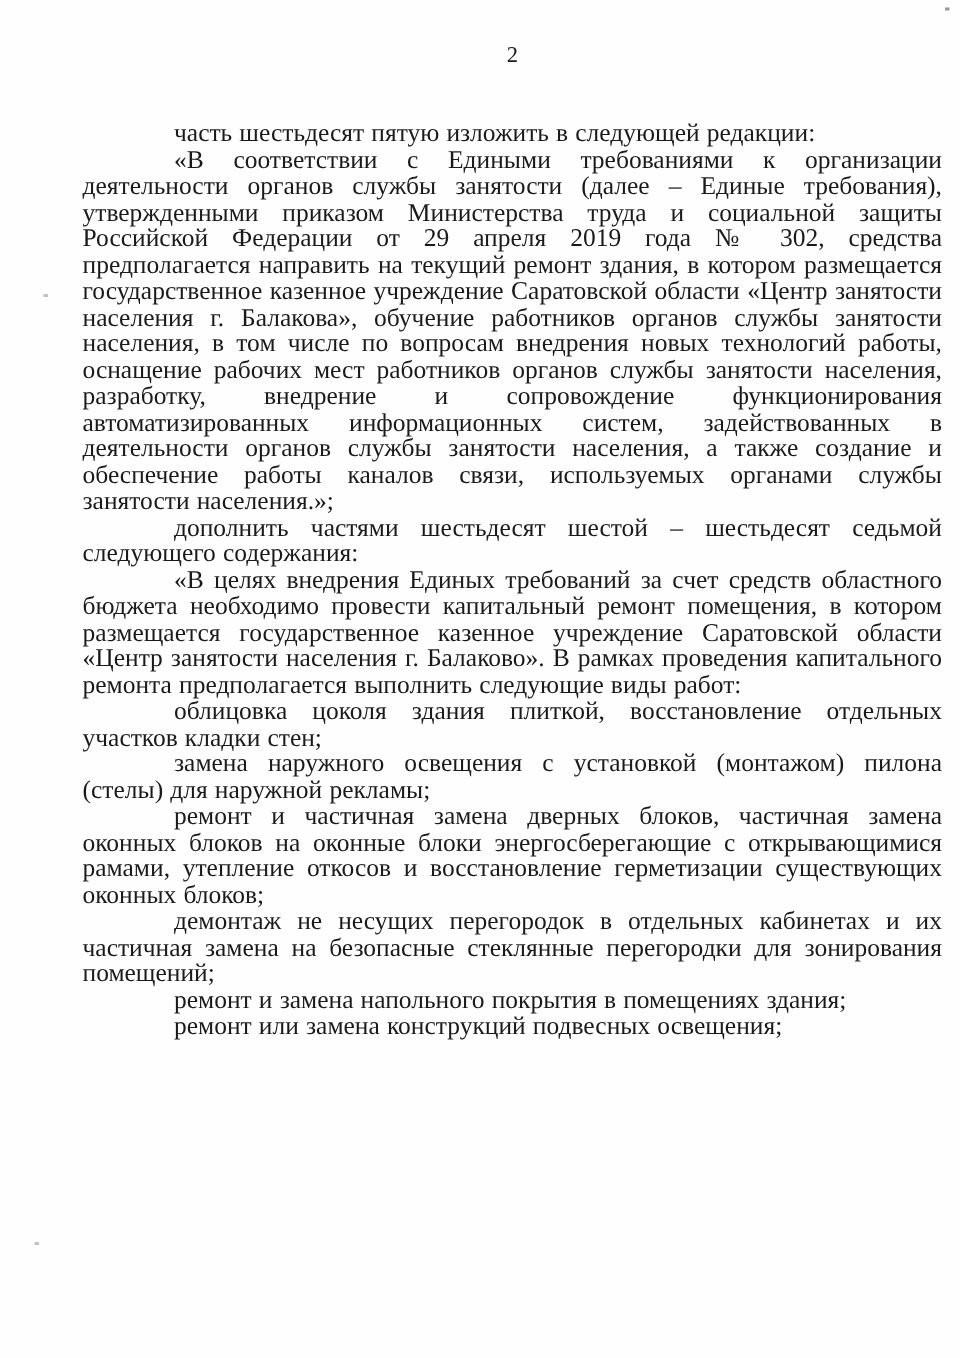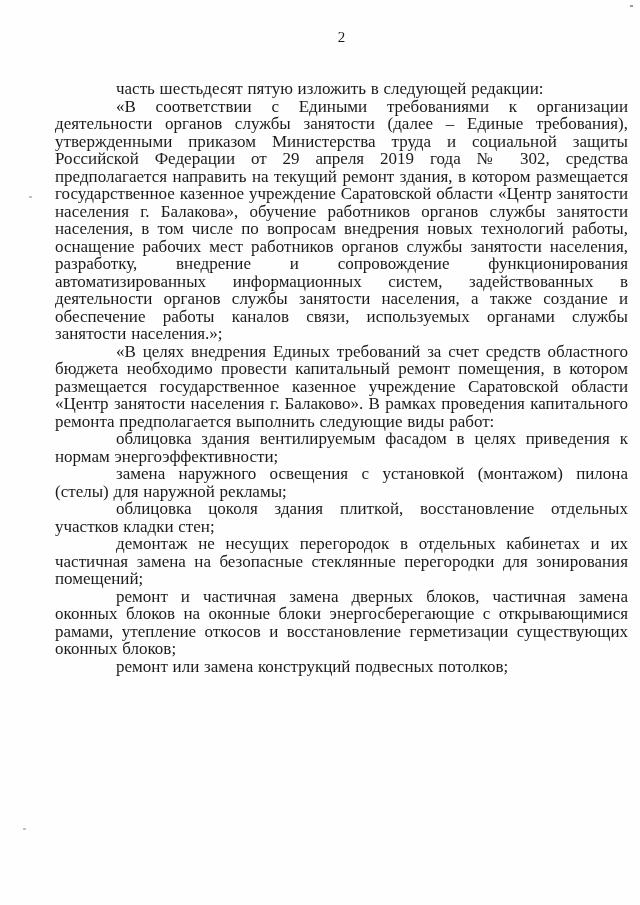--- a/index.html
+++ b/index.html
@@ -53,26 +53,27 @@
 </head>
 <body>
 
 <div class="page">
 
   <div class="page-number">2</div>
 
   <div class="doc-body">
     <p>часть шестьдесят пятую изложить в следующей редакции:</p>
     <p>«В соответствии с Едиными требованиями к организации деятельности органов службы занятости (далее – Единые требования), утвержденными приказом Министерства труда и социальной защиты Российской Федерации от 29 апреля 2019 года № 302, средства предполагается направить на текущий ремонт здания, в котором размещается государственное казенное учреждение Саратовской области «Центр занятости населения г. Балакова», обучение работников органов службы занятости населения, в том числе по вопросам внедрения новых технологий работы, оснащение рабочих мест работников органов службы занятости населения, разработку, внедрение и сопровождение функционирования автоматизированных информационных систем, задействованных в деятельности органов службы занятости населения, а также создание и обеспечение работы каналов связи, используемых органами службы занятости населения.»;</p>
+    <p>дополнить частями шестьдесят шестой – шестьдесят седьмой следующего содержания:</p>
     <p>«В целях внедрения Единых требований за счет средств областного бюджета необходимо провести капитальный ремонт помещения, в котором размещается государственное казенное учреждение Саратовской области «Центр занятости населения г. Балаково». В рамках проведения капитального ремонта предполагается выполнить следующие виды работ:</p>
-    <p>облицовка здания вентилируемым фасадом в целях приведения к нормам энергоэффективности;</p>
+    <p>облицовка цоколя здания плиткой, восстановление отдельных участков кладки стен;</p>
     <p>замена наружного освещения с установкой (монтажом) пилона (стелы) для наружной рекламы;</p>
-    <p>облицовка цоколя здания плиткой, восстановление отдельных участков кладки стен;</p>
+    <p>ремонт и частичная замена дверных блоков, частичная замена оконных блоков на оконные блоки энергосберегающие с открывающимися рамами, утепление откосов и восстановление герметизации существующих оконных блоков;</p>
     <p>демонтаж не несущих перегородок в отдельных кабинетах и их частичная замена на безопасные стеклянные перегородки для зонирования помещений;</p>
-    <p>ремонт и частичная замена дверных блоков, частичная замена оконных блоков на оконные блоки энергосберегающие с открывающимися рамами, утепление откосов и восстановление герметизации существующих оконных блоков;</p>
-    <p>ремонт или замена конструкций подвесных потолков;</p>
+    <p>ремонт и замена напольного покрытия в помещениях здания;</p>
+    <p>ремонт или замена конструкций подвесных освещения;</p>
   </div>
 
   <div class="speck speck-1"></div>
   <div class="speck speck-2"></div>
   <div class="speck speck-3"></div>
 
 </div>
 
 </body></html>

